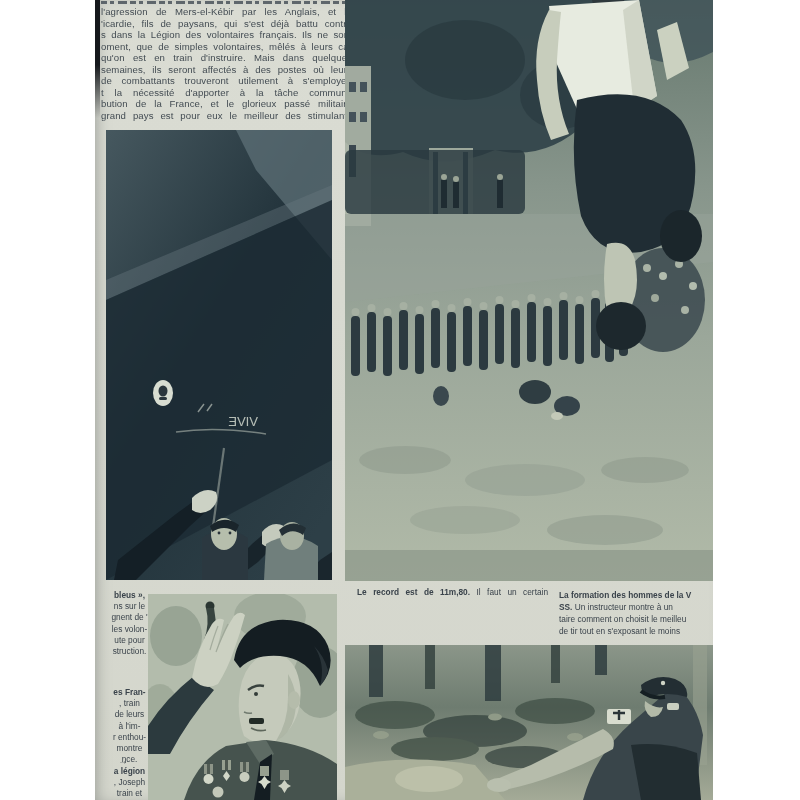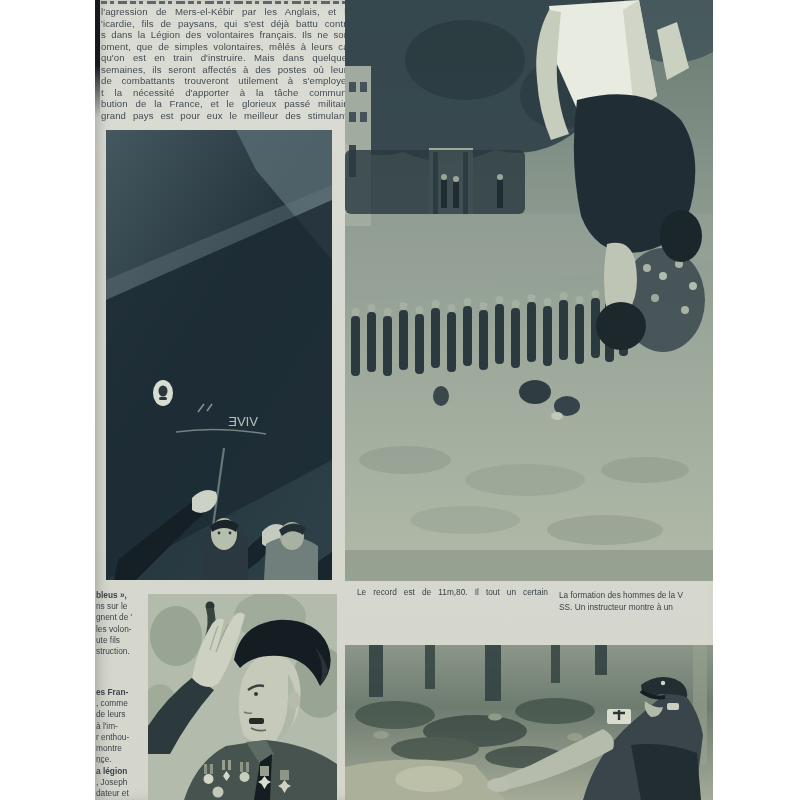--- a/index.html
+++ b/index.html
@@ -25,28 +25,28 @@
   }
   .clip-line{
     height:3px;overflow:hidden;margin:0 2px 2px 0;opacity:.85;
     background:repeating-linear-gradient(90deg,#4a535b 0 6px,transparent 6px 9px,#4a535b 9px 13px,transparent 13px 17px,#4a535b 17px 26px,transparent 26px 29px);
   }
   .article-lines > div{text-align:justify;text-align-last:justify;}
   
   .ph{position:absolute;display:block;}
   
   .cap{color:#3a434b;font-size:8.3px;line-height:11.9px;}
-  .cap b{font-weight:400;}
+  .cap b{font-weight:700;}
   .cap-record{position:absolute;left:357px;top:587px;width:191px;}
   .cap-record > div, .cap-record .frag-list > div{text-align:justify;text-align-last:justify;}
   .cap-formation{position:absolute;left:559px;top:590px;width:154px;overflow:hidden;}
   .cap-formation > div, .cap-formation .frag-list > div{white-space:nowrap;width:180px;}
   
   .mblock{
-    position:absolute;left:96px;width:67px;text-align:left;
+    position:absolute;left:96px;width:67px;text-align:center;
     color:#3a434b;font-size:8.3px;line-height:11.2px;
   }
   .mblock .frag-list > div:first-child{font-weight:700;}
   .arrow-line{font-size:10px;line-height:10px;padding-right:13px;color:#2f383f;}
 </style>
 </head>
 <body>
 
 <div class="paper"></div>
 <div class="spine-edge"></div>
@@ -211,55 +211,59 @@
     <path d="M204,10 Q188,40 192,80 Q194,112 206,140 L224,134 Q210,100 212,60 Q214,30 216,12 Z" fill="#c7cdbc"></path>
     <path d="M312,30 L332,22 L344,68 L322,80 Z" fill="#cbd1c0"></path>
     <path d="M232,100 Q300,82 336,120 Q356,150 348,196 Q340,244 296,252 Q252,258 236,216 Q224,160 232,100 Z" fill="#202d34"></path>
     <ellipse cx="336" cy="236" rx="21" ry="26" fill="#1b262b"></ellipse>
     <path d="M262,244 Q284,238 290,260 Q296,292 284,310 L262,312 Q256,280 262,244 Z" fill="#bec5b4"></path>
     <ellipse cx="276" cy="326" rx="25" ry="24" fill="#1d282d"></ellipse>
   </g>
 </svg>
 
 <div class="cap cap-record">
-  <div><b>Le record est de 11m,80.</b><span> Il tout un certain</span></div>
+  <div><b>Le record est de 11m,80.</b><span> Il faut un certain</span></div>
 </div>
 
 <div class="cap cap-formation">
   <div><b>La formation des hommes de la V</b></div>
   <div><b>SS.</b><span> Un instructeur montre à un</span></div>
+  <div class="frag-list">
+      <div>taire comment on choisit le meilleu</div>
+      <div>de tir tout en s'exposant le moins</div>
+    </div>
 </div>
 
 <div class="mblock" style="top:590px;">
   <div class="frag-list">
       <div>bleus »,</div>
       <div>ns sur le</div>
       <div>gnent de '</div>
       <div>les volon-</div>
-      <div>ute fils</div>
+      <div>ute pour</div>
       <div>struction.</div>
     </div>
 </div>
 <div class="mblock" style="top:687px;">
   <div class="frag-list">
       <div>es Fran-</div>
-      <div>, comme</div>
+      <div>, train</div>
       <div>de leurs</div>
       <div>à l'im-</div>
       <div>r enthou-</div>
       <div>montre</div>
       <div>nce.</div>
     </div>
 </div>
 <div class="mblock" style="top:756px;">
   <div class="arrow-line">→</div>
   <div class="frag-list">
       <div>a légion</div>
       <div>, Joseph</div>
-      <div>dateur et</div>
+      <div>train et</div>
     </div>
 </div>
 
 <svg class="ph" style="left:148px;top:594px;" width="189" height="206" viewBox="0 0 189 206">
   <rect width="189" height="206" fill="#b3bcac"></rect>
   <g opacity="0.7">
     <ellipse cx="28" cy="42" rx="26" ry="30" fill="#8d9a8b"></ellipse>
     <ellipse cx="122" cy="22" rx="36" ry="24" fill="#98a495"></ellipse>
     <ellipse cx="172" cy="88" rx="28" ry="36" fill="#8d9a8b"></ellipse>
     <ellipse cx="12" cy="120" rx="20" ry="30" fill="#99a593"></ellipse>

